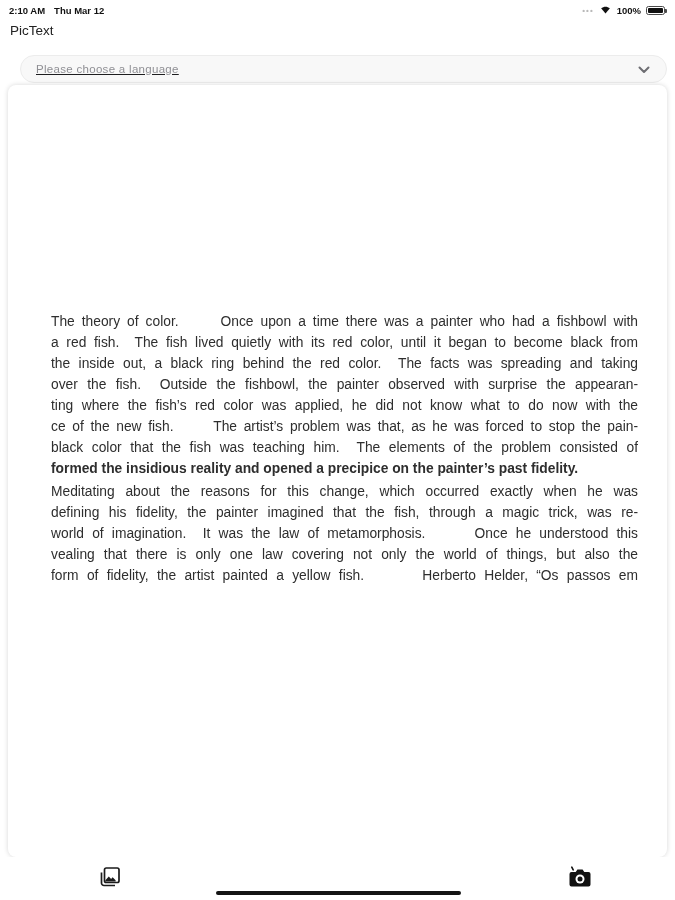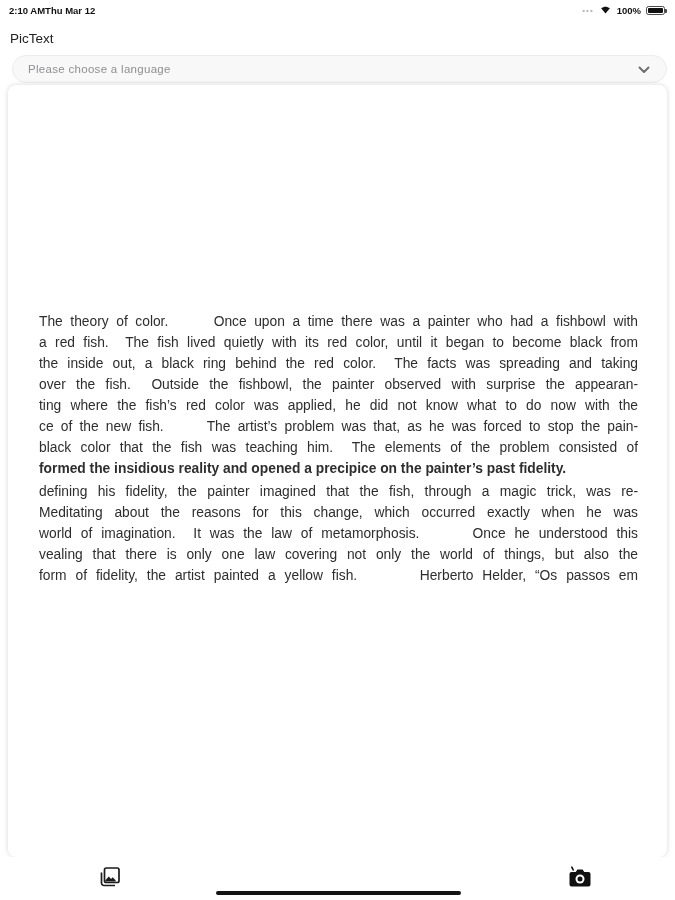--- a/index.html
+++ b/index.html
@@ -7,50 +7,50 @@
     position:relative;width:675px;height:900px;background:#ffffff;overflow:hidden;
     font-family:"Liberation Sans",sans-serif;color:#1d1d1f;
   }
   
   .status-bar{
     position:absolute;top:0;left:0;right:0;height:18px;
     display:flex;justify-content:space-between;align-items:center;
     padding:2px 10px 0 9px;box-sizing:border-box;
     font-size:9.5px;font-weight:600;color:#111;
   }
-  .status-left{display:flex;align-items:flex-start;}
+  .status-left{display:flex;gap:9px;align-items:flex-start;}
   .status-right{display:flex;gap:5px;align-items:center;}
   .status-more{color:#b9b9b9;font-size:8px;letter-spacing:1px;font-weight:700;}
   .battery{position:relative;width:19px;height:9px;border:1px solid #4a4a4a;border-radius:2.5px;display:inline-block;box-sizing:border-box;}
   .battery-fill{position:absolute;inset:1px;background:#111;border-radius:1px;}
   .battery-tip{position:absolute;right:-3px;top:2.5px;width:2px;height:4px;background:#4a4a4a;border-radius:0 1px 1px 0;}
   
-  .navbar{position:absolute;top:18px;left:0;right:0;height:30px;margin-top:8px;}
+  .navbar{position:absolute;top:18px;left:0;right:0;height:30px;}
   .app-title{position:absolute;left:10px;top:5px;font-size:13.5px;color:#222;}
   
   .lang-select{
-    position:absolute;left:12px;right:8px;top:55px;height:28px;
+    position:absolute;left:20px;right:8px;top:55px;height:28px;
     background:#f8f8f8;border:1px solid #ececec;border-radius:14px;
     display:flex;align-items:center;justify-content:space-between;
-    padding:0 16px 0 15px;box-sizing:border-box;cursor:pointer;
+    padding:0 16px 0 15px;box-sizing:border-box;cursor:pointer;text-decoration:underline;
   }
   .lang-placeholder{font-size:11.5px;color:#8f8f94;letter-spacing:.3px;}
   
   .card{
     position:absolute;left:8px;right:8px;top:85px;height:772px;
     background:#ffffff;border-radius:8px;
     box-shadow:0 0 5px rgba(0,0,0,0.16);
   }
   .textblock{
     position:absolute;left:31px;top:226px;width:599px;
     font-size:13.8px;line-height:21px;color:#2e2e2e;
   }
   .para{margin:0;}
   .para + .para{margin-top:2px;}
-  .line{white-space:pre-wrap;text-align:justify;text-align-last:justify;height:21px;overflow:hidden;}
+  .line{white-space:pre-wrap;text-align:justify;text-align-last:justify;height:21px;overflow:hidden;margin-left:12px;}
   .line.no-just{text-align:left;text-align-last:auto;font-weight:bold;}
   
   .toolbar{
     position:absolute;left:0;right:0;bottom:0;height:43px;background:#fff;
   }
   .toolbar button{background:none;border:none;padding:0;margin:0;cursor:pointer;font-family:inherit;}
   .photo-btn{position:absolute;left:96px;top:7px;width:28px;height:28px;}
   .camera-btn{position:absolute;right:81px;top:7px;width:30px;height:28px;}
   .convert-btn{
     position:absolute;left:50%;transform:translateX(-50%);top:9px;
@@ -106,22 +106,22 @@
         <div class="line">The theory of color.      Once upon a time there was a painter who had a fishbowl with</div>
         <div class="line">a red fish.  The fish lived quietly with its red color, until it began to become black from</div>
         <div class="line">the inside out, a black ring behind the red color.  The facts was spreading and taking</div>
         <div class="line">over the fish.  Outside the fishbowl, the painter observed with surprise the appearan-</div>
         <div class="line">ting where the fish’s red color was applied, he did not know what to do now with the</div>
         <div class="line">ce of the new fish.      The artist’s problem was that, as he was forced to stop the pain-</div>
         <div class="line">black color that the fish was teaching him.  The elements of the problem consisted of</div>
         <div class="line no-just">formed the insidious reality and opened a precipice on the painter’s past fidelity.</div>
       </div>
       <div class="para">
+        <div class="line">Meditating about the reasons for this change, which occurred exactly when he was</div>
         <div class="line">defining his fidelity, the painter imagined that the fish, through a magic trick, was re-</div>
-        <div class="line">Meditating about the reasons for this change, which occurred exactly when he was</div>
         <div class="line">world of imagination.  It was the law of metamorphosis.      Once he understood this</div>
         <div class="line">vealing that there is only one law covering not only the world of things, but also the</div>
         <div class="line">form of fidelity, the artist painted a yellow fish.       Herberto Helder, “Os passos em</div>
         <div class="line no-just">
           
         </div>
       </div>
     </div>
   </div>
 

